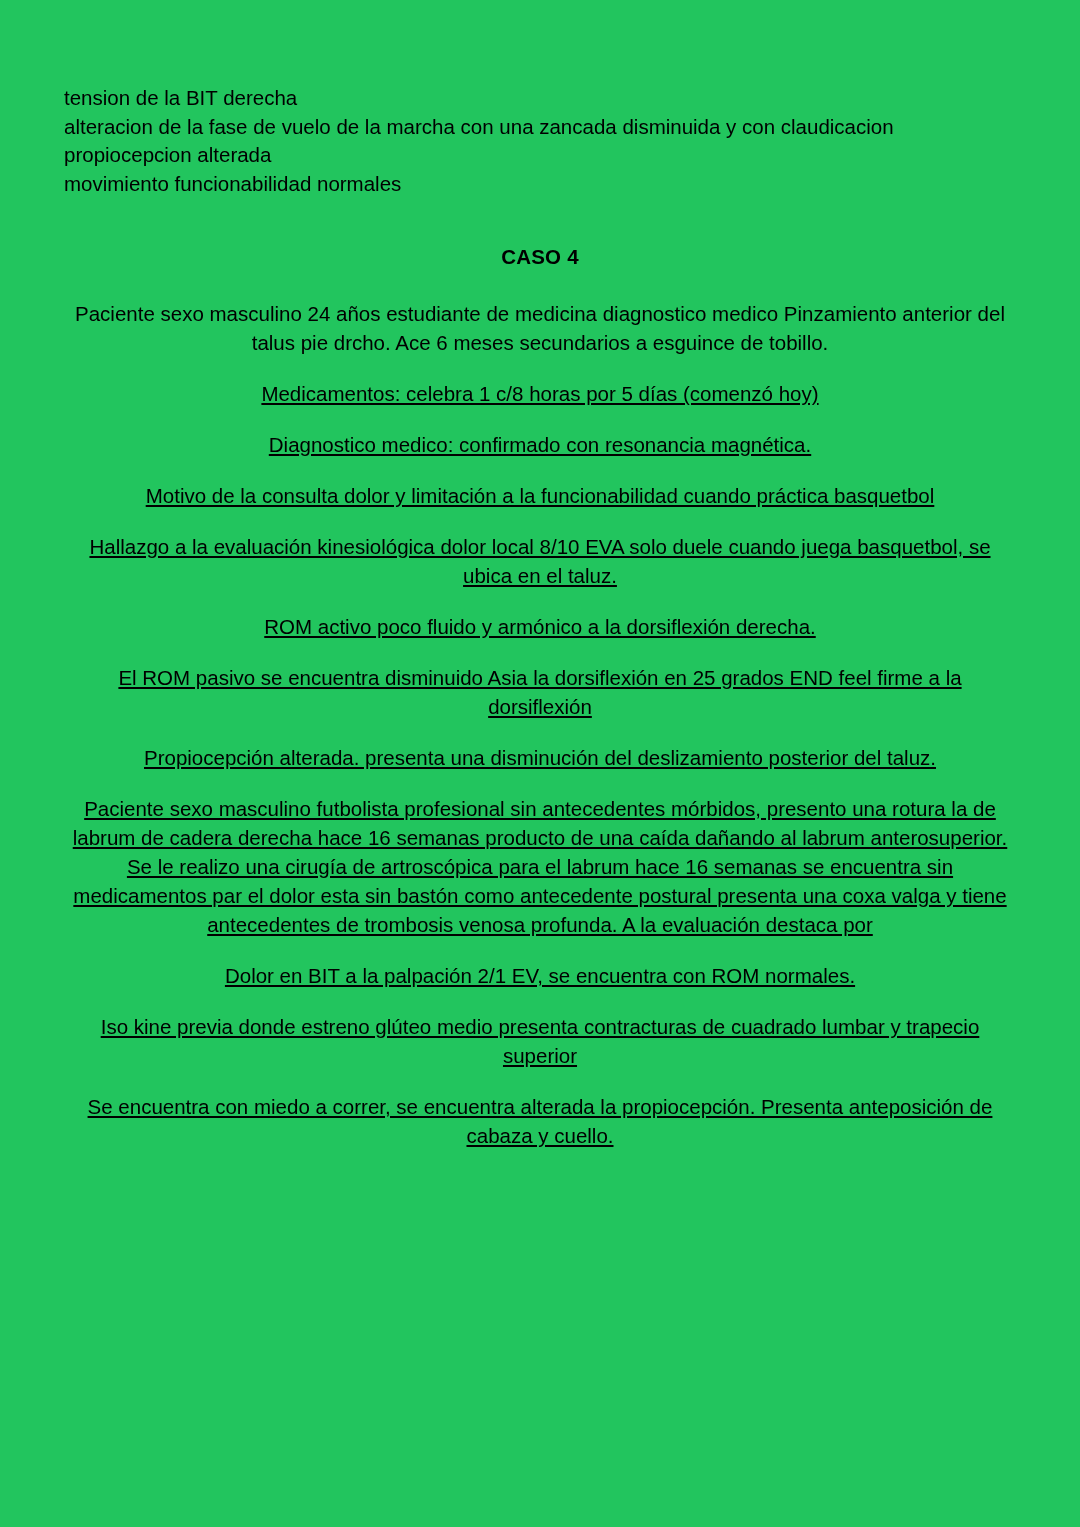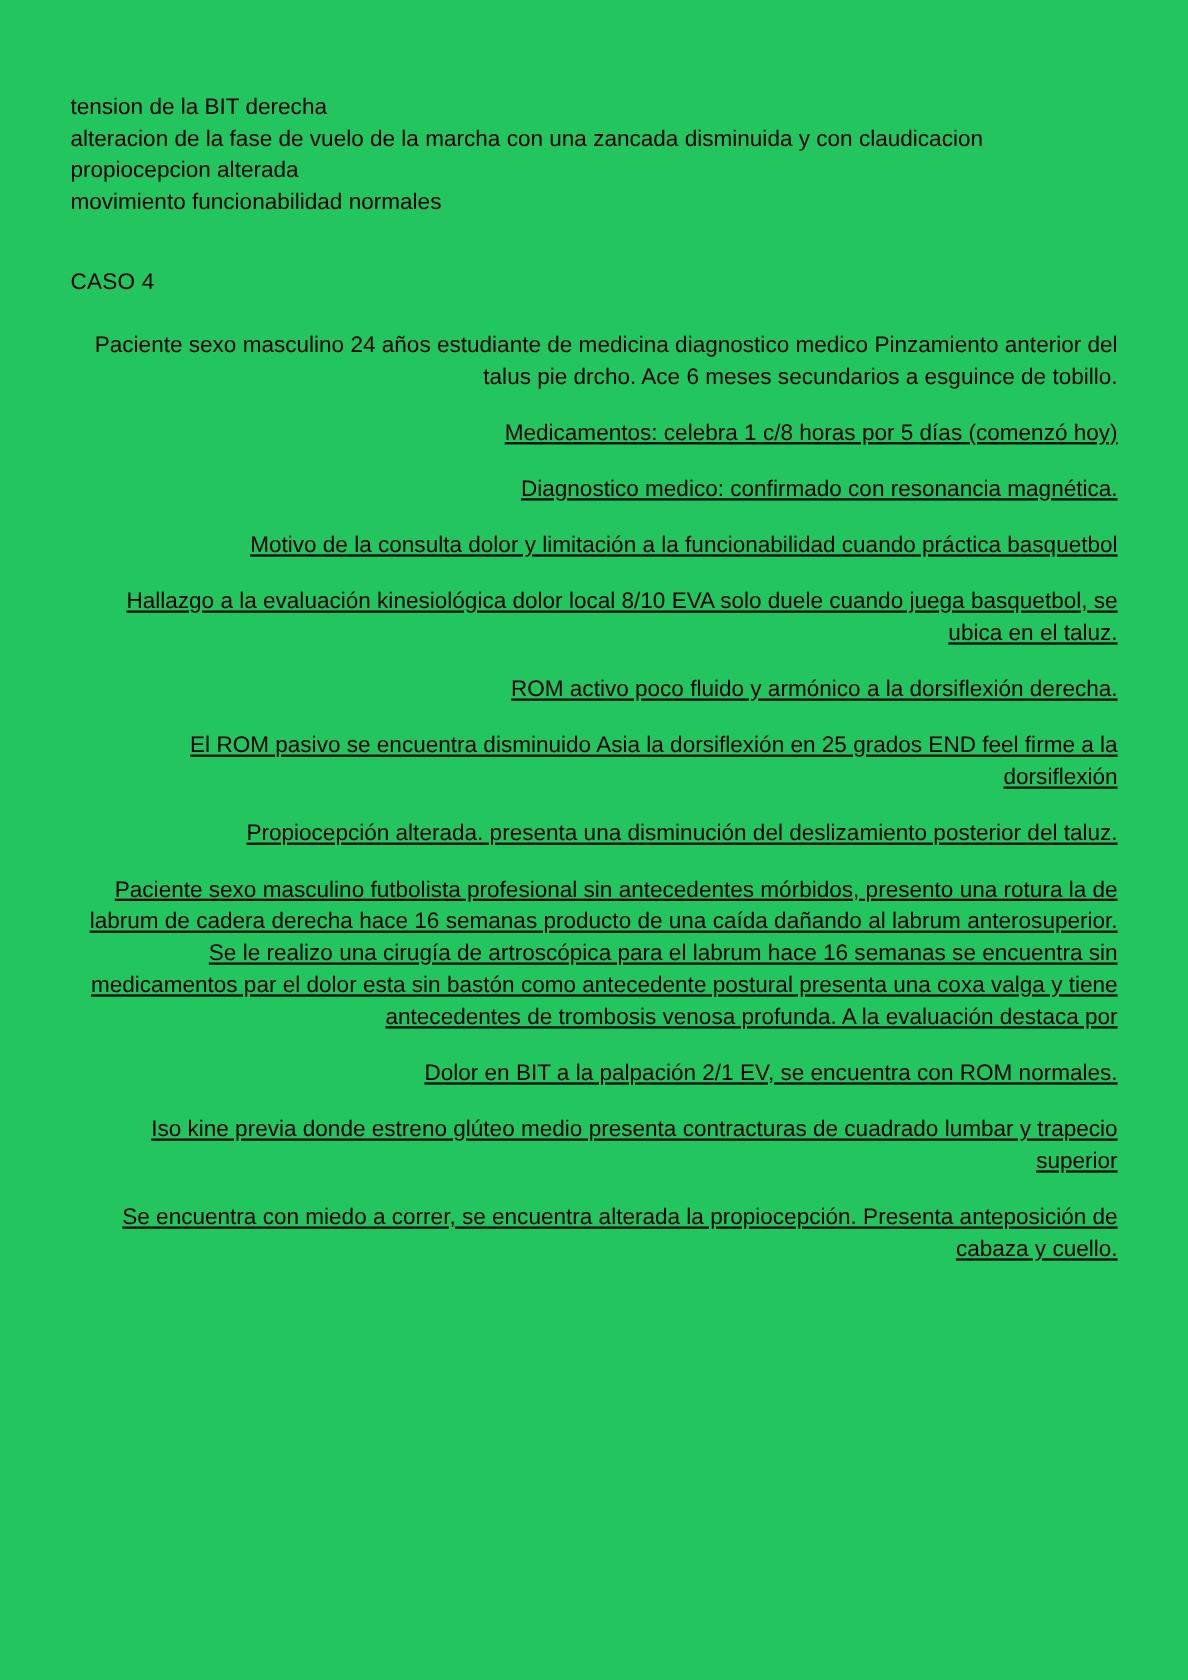--- a/index.html
+++ b/index.html
@@ -29,36 +29,37 @@
     font-size: 20.5px;
     line-height: 28.5px;
     text-align: left;
     white-space: normal;
   }
   .plain-block .line {
     display: block;
   }
   .case-heading {
     font-size: 20.5px;
-    font-weight: normal;
+    font-weight: bold;
+    text-align: center;
     line-height: 28px;
     letter-spacing: 0.2px;
   }
   .case-heading.caso4 {
     margin-top: 45px;
     margin-bottom: 0;
   }
   .case-heading.caso5 {
     margin-top: 80px;
     margin-bottom: 0;
   }
   .para {
     font-size: 20.5px;
     line-height: 29px;
-    text-align: right;
+    text-align: center;
     margin: 0;
     padding: 0;
   }
   .para.first-after-heading {
     margin-top: 28px;
   }
   .para + .para {
     margin-top: 22px;
     text-decoration: underline;
   }

